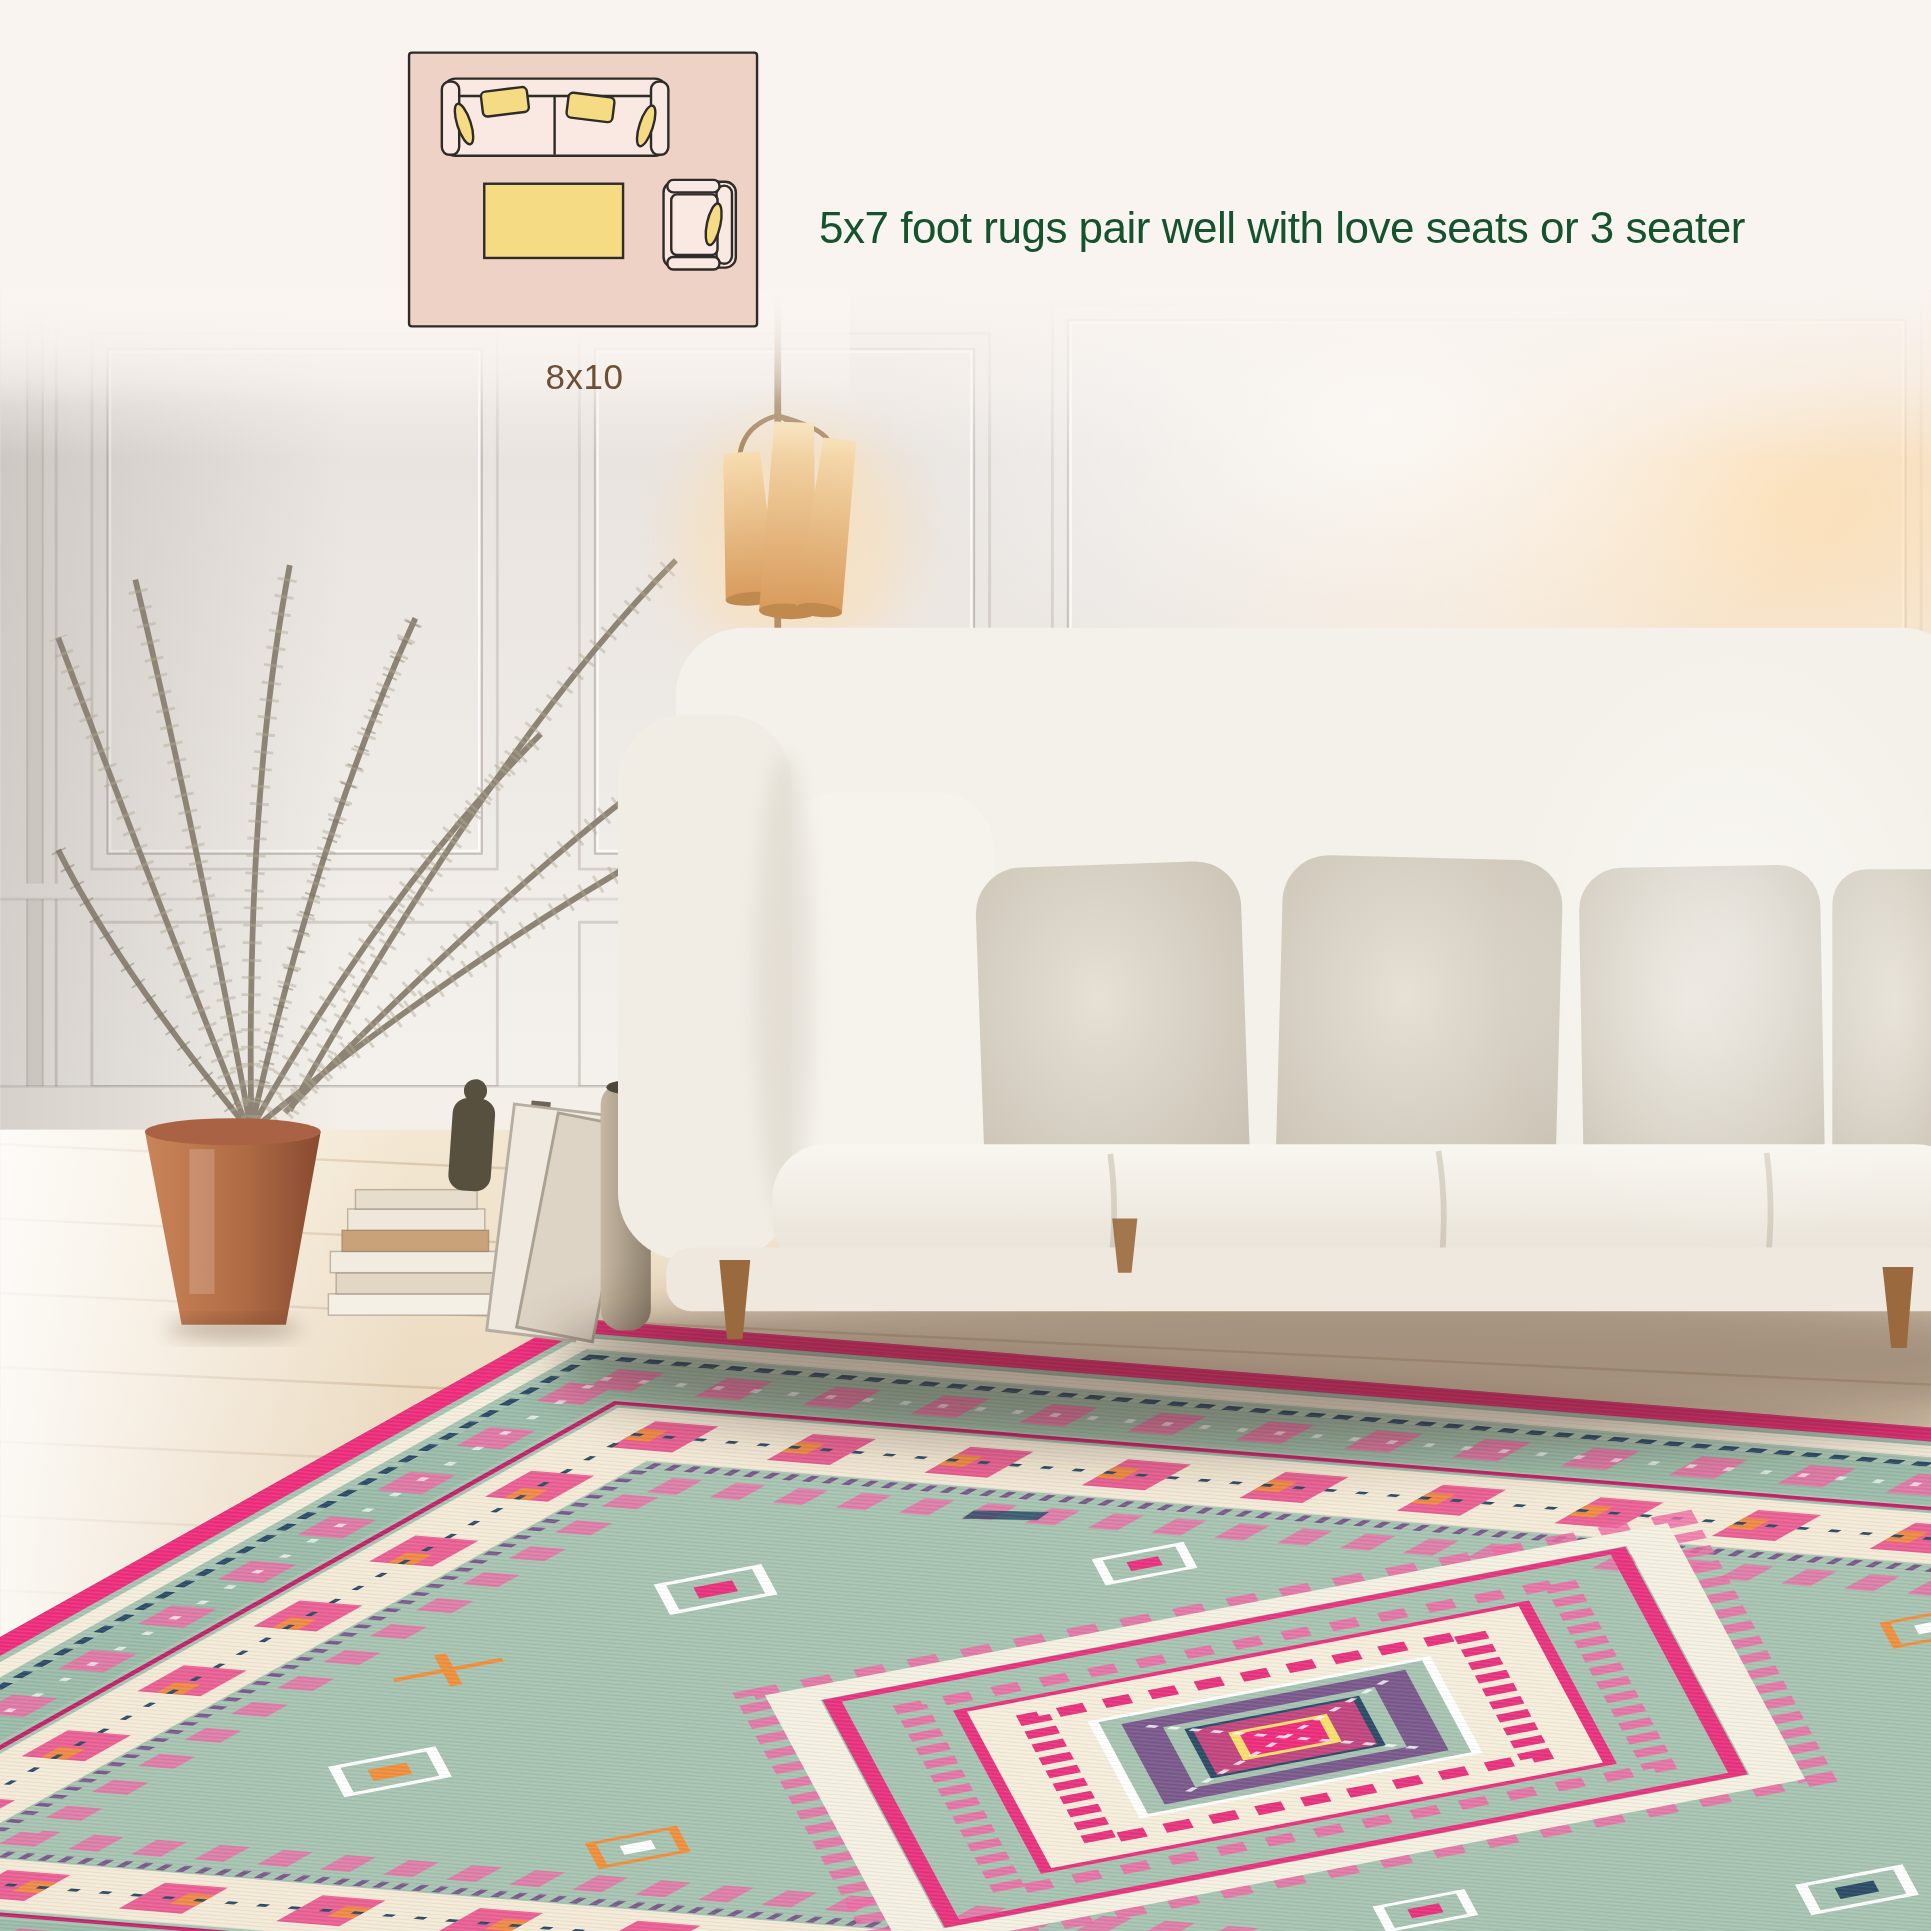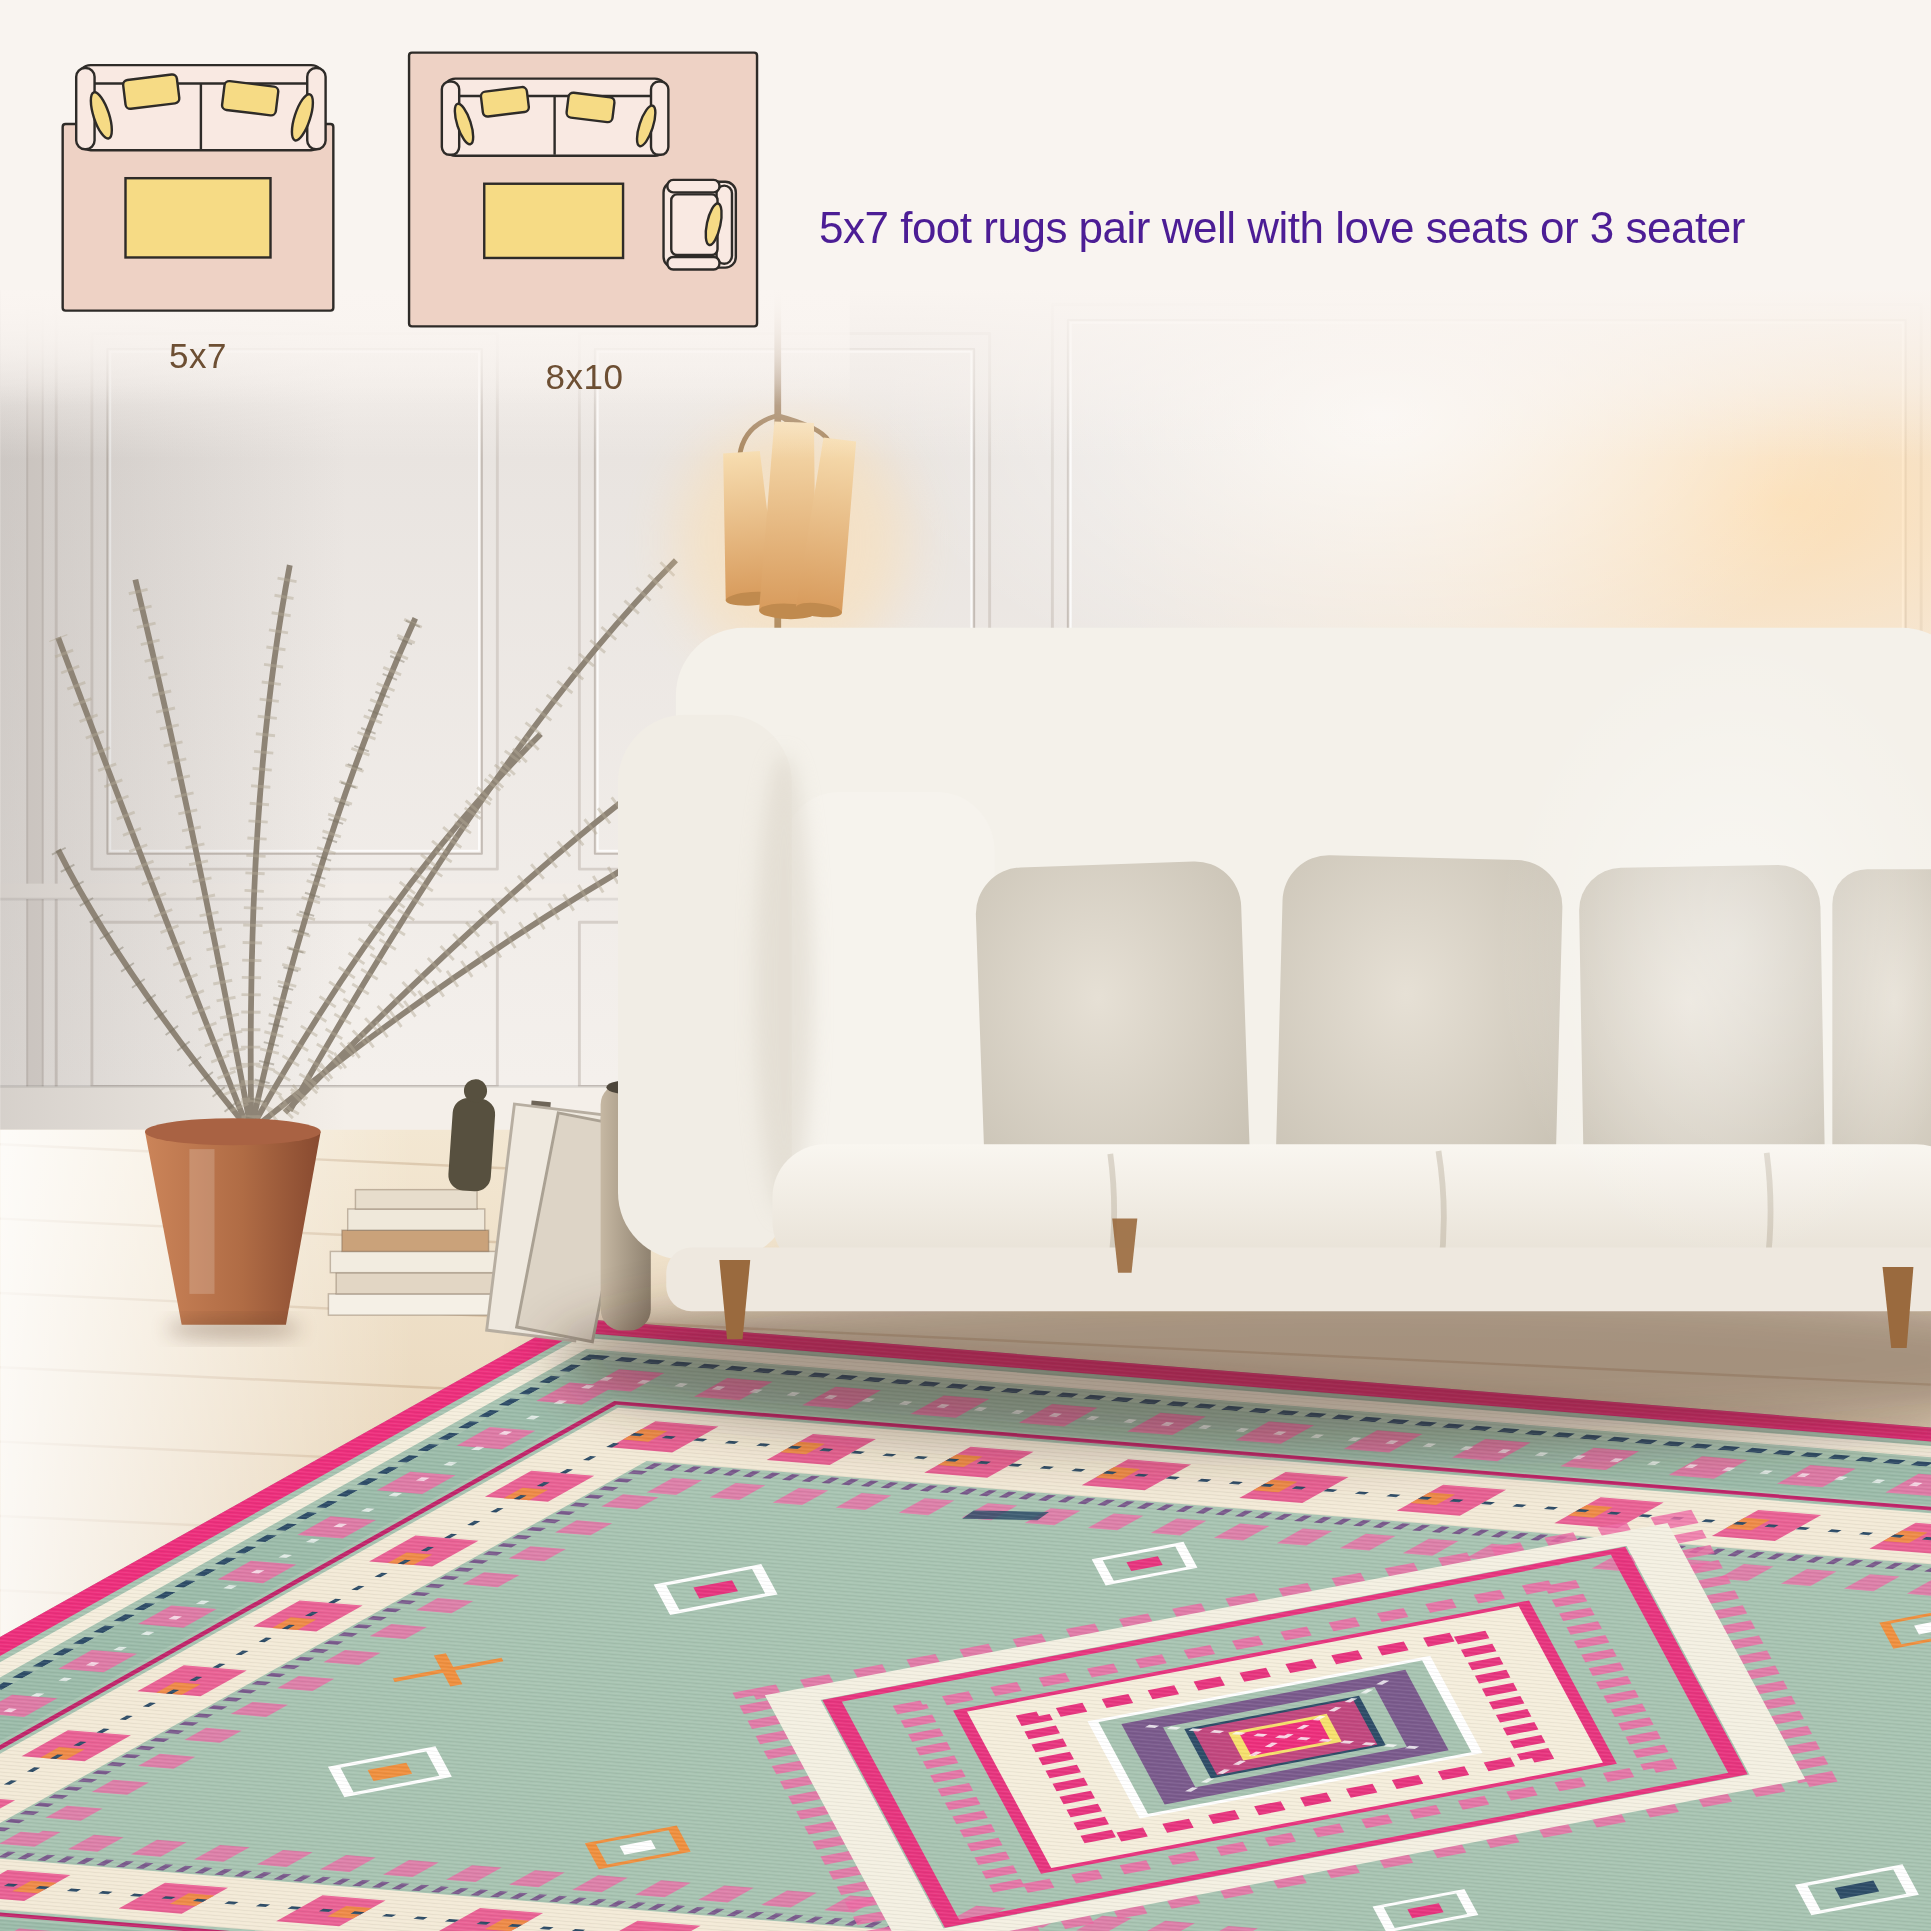--- a/index.html
+++ b/index.html
@@ -2,21 +2,21 @@
 <html><head>
 <meta charset="utf-8">
 <style>
   html,body{margin:0;padding:0;background:#ddd;}
   .canvas{position:relative;width:1931px;height:1931px;overflow:hidden;
           background:#f9f4f0;font-family:"Liberation Sans",sans-serif;}
   .abs{position:absolute;}
   .heading{left:816px;top:39px;width:1101px;font-size:137px;font-weight:700;
            letter-spacing:-2.9px;line-height:1.1;color:#5c221d;}
   .para{left:819px;top:199px;width:1091px;font-size:44px;line-height:1.33;
-        letter-spacing:-0.5px;color:#4c1d95;}
+        letter-spacing:-0.5px;color:#14532d;}
   .diag{pointer-events:none;}
   .diag-label{top:297px;left:0;width:100%;text-align:center;font-size:35px;
               color:#6d4f33;letter-spacing:0.5px;}
   .diag2-label{top:301px;margin-top:13px;}
   svg{display:block;}
 </style>
 </head>
 <body>
 
 <div class="canvas">
@@ -303,47 +303,20 @@
     </g>
 
     <rect x="0" y="300" width="2000" height="175" fill="url(#fadeTopG)"></rect>
     <rect x="0" y="300" width="880" height="120" fill="url(#fadeTopG)"></rect>
   </svg>
 
   <div class="abs para">
     <div>5x7 foot rugs pair well with love seats or 3 seater</div>
   </div>
 
-  <div class="abs diag" style="left:53px;top:39px;width:290px;height:338px">
-    <svg width="290" height="290" viewBox="0 0 300 300">
-      <g stroke="#2e2b28" stroke-width="2.5">
-        <rect x="10" y="88" width="280" height="193" rx="3" fill="#eed2c5"></rect>
-        <g transform="translate(26,27)">
-          <rect x="0" y="0" width="254" height="88" rx="13" fill="#f9e9e2"></rect>
-          <rect x="-2" y="3" width="19" height="84" rx="9" fill="#f9e9e2"></rect>
-          <rect x="237" y="3" width="19" height="84" rx="9" fill="#f9e9e2"></rect>
-          <path d="M17,19 H237 M127,19 V87" fill="none"></path>
-          <g transform="translate(46,16) rotate(-7)">
-              <rect width="56" height="30" rx="5" fill="#f6db85"></rect>
-            </g>
-          <g transform="translate(152,16) rotate(7)">
-              <rect width="56" height="30" rx="5" fill="#f6db85"></rect>
-            </g>
-          <g transform="translate(24,52) rotate(-18)">
-              <ellipse rx="8" ry="25" fill="#f6db85"></ellipse>
-            </g>
-          <g transform="translate(232,54) rotate(18)">
-              <ellipse rx="8" ry="25" fill="#f6db85"></ellipse>
-            </g>
-        </g>
-        <rect x="75" y="144" width="150" height="82" fill="#f6db85"></rect>
-      </g>
-    </svg>
-    <div class="abs diag-label">5x7</div>
-  </div>
 
   <div class="abs diag" style="left:401px;top:43px;width:367px;height:343px">
     <svg width="367" height="294" viewBox="0 0 380 305">
       <g stroke="#2e2b28" stroke-width="2.5">
         <rect x="8" y="10" width="361" height="284" rx="3" fill="#eed2c5"></rect>
         <g transform="translate(44,37)">
           <rect x="0" y="0" width="231" height="80" rx="12" fill="#f9e9e2"></rect>
           <rect x="-2" y="3" width="18" height="76" rx="8" fill="#f9e9e2"></rect>
           <rect x="215" y="3" width="18" height="76" rx="8" fill="#f9e9e2"></rect>
           <path d="M16,18 H215 M115,18 V79" fill="none"></path>

